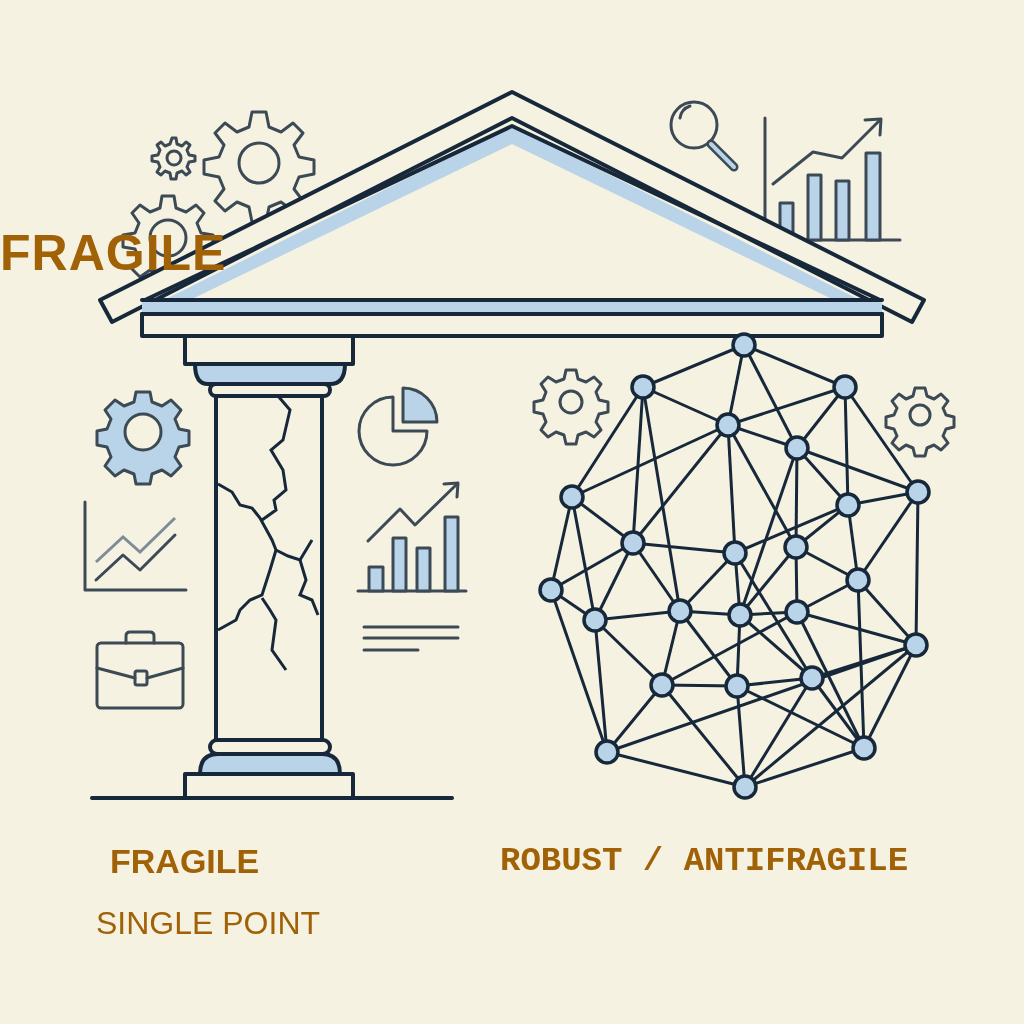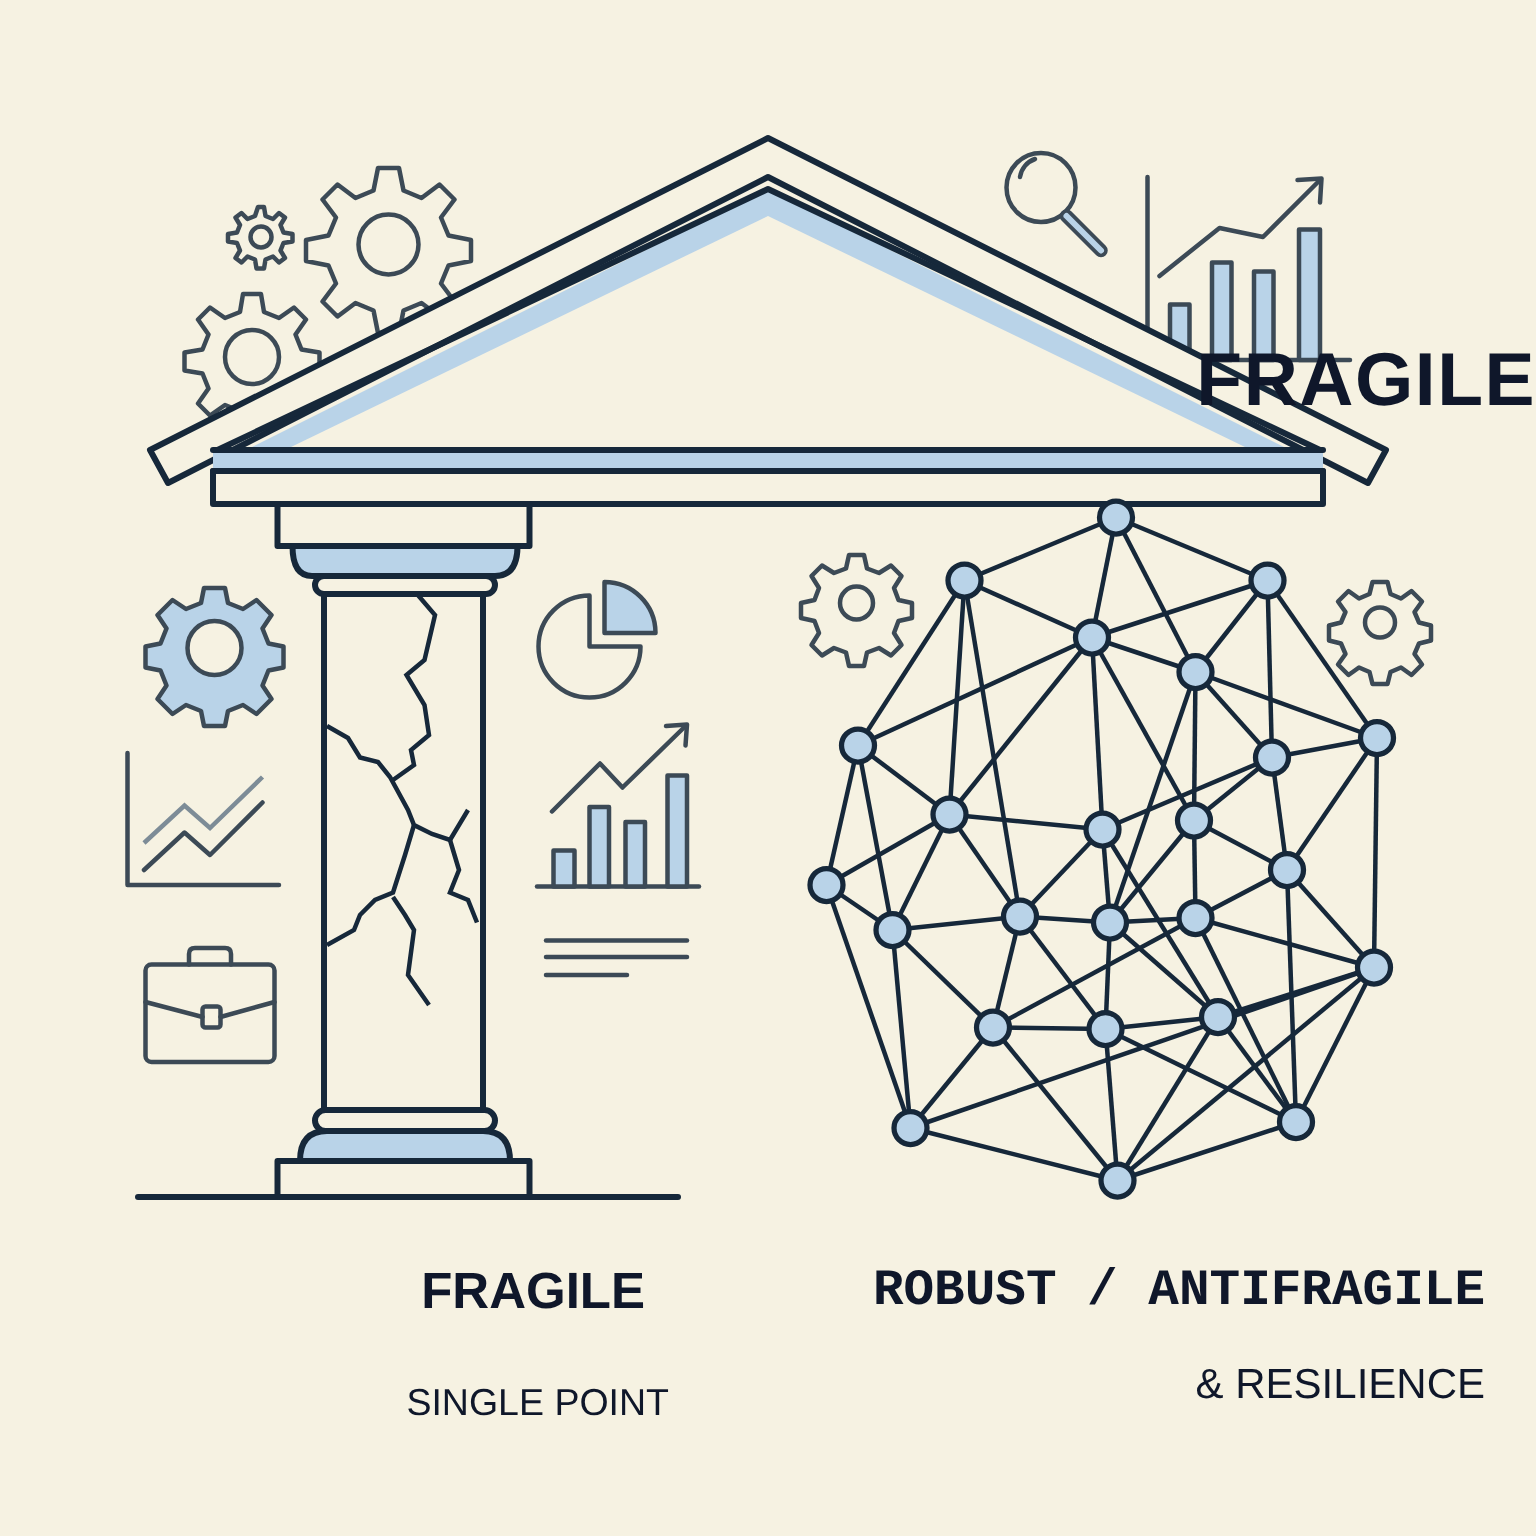--- a/index.html
+++ b/index.html
@@ -4,29 +4,29 @@
 <style>
   html, body { margin: 0; padding: 0; }
   body {
     width: 1024px; height: 1024px; overflow: hidden;
     background: #f6f2e2;
     font-family: "Liberation Sans", "DejaVu Sans", sans-serif;
     position: relative;
   }
   #canvas { position: absolute; left: 0; top: 0; width: 1024px; height: 1024px; }
   .label {
-    position: absolute; text-align: right; color: #0f172a;
+    position: absolute; text-align: left; color: #a16207;
     font-family: "Liberation Sans", "DejaVu Sans", sans-serif;
   }
   .roof-title {
     left: 0; width: 1024px; top: 224px;
     font-size: 50px; font-weight: bold; letter-spacing: 1px;
   }
   .cap-left-title { left: 110px; width: 320px; top: 842px; font-size: 34px; font-weight: bold; }
-  .cap-left-sub   { left: 126px; width: 320px; top: 904px; font-size: 25px; line-height: 38px; margin-top: 12px; }
+  .cap-left-sub   { left: 96px; width: 320px; top: 904px; font-size: 32px; line-height: 38px; }
   .cap-right-title { left: 500px; width: 490px; top: 842px; font-size: 34px; font-weight: bold; font-family: Liberation Mono, monospace; }
   .cap-right-sub   { left: 500px; width: 490px; top: 904px; font-size: 28px; line-height: 38px; }
   .sub-line { display: block; }
 </style>
 </head>
 <body>
 
 <svg id="canvas" viewBox="0 0 1024 1024" xmlns="http://www.w3.org/2000/svg">
   <defs>
     <style>
@@ -251,14 +251,13 @@
 
 <div class="label roof-title">FRAGILE</div>
 
 <div class="label cap-left-title">FRAGILE</div>
 <div class="label cap-left-sub">
   <span class="sub-line">SINGLE POINT</span>
 </div>
 
 <div class="label cap-right-title">ROBUST / ANTIFRAGILE</div>
 <div class="label cap-right-sub">
-  <span class="sub-line">&amp; RESILIENCE</span>
 </div>
 
 </body></html>

